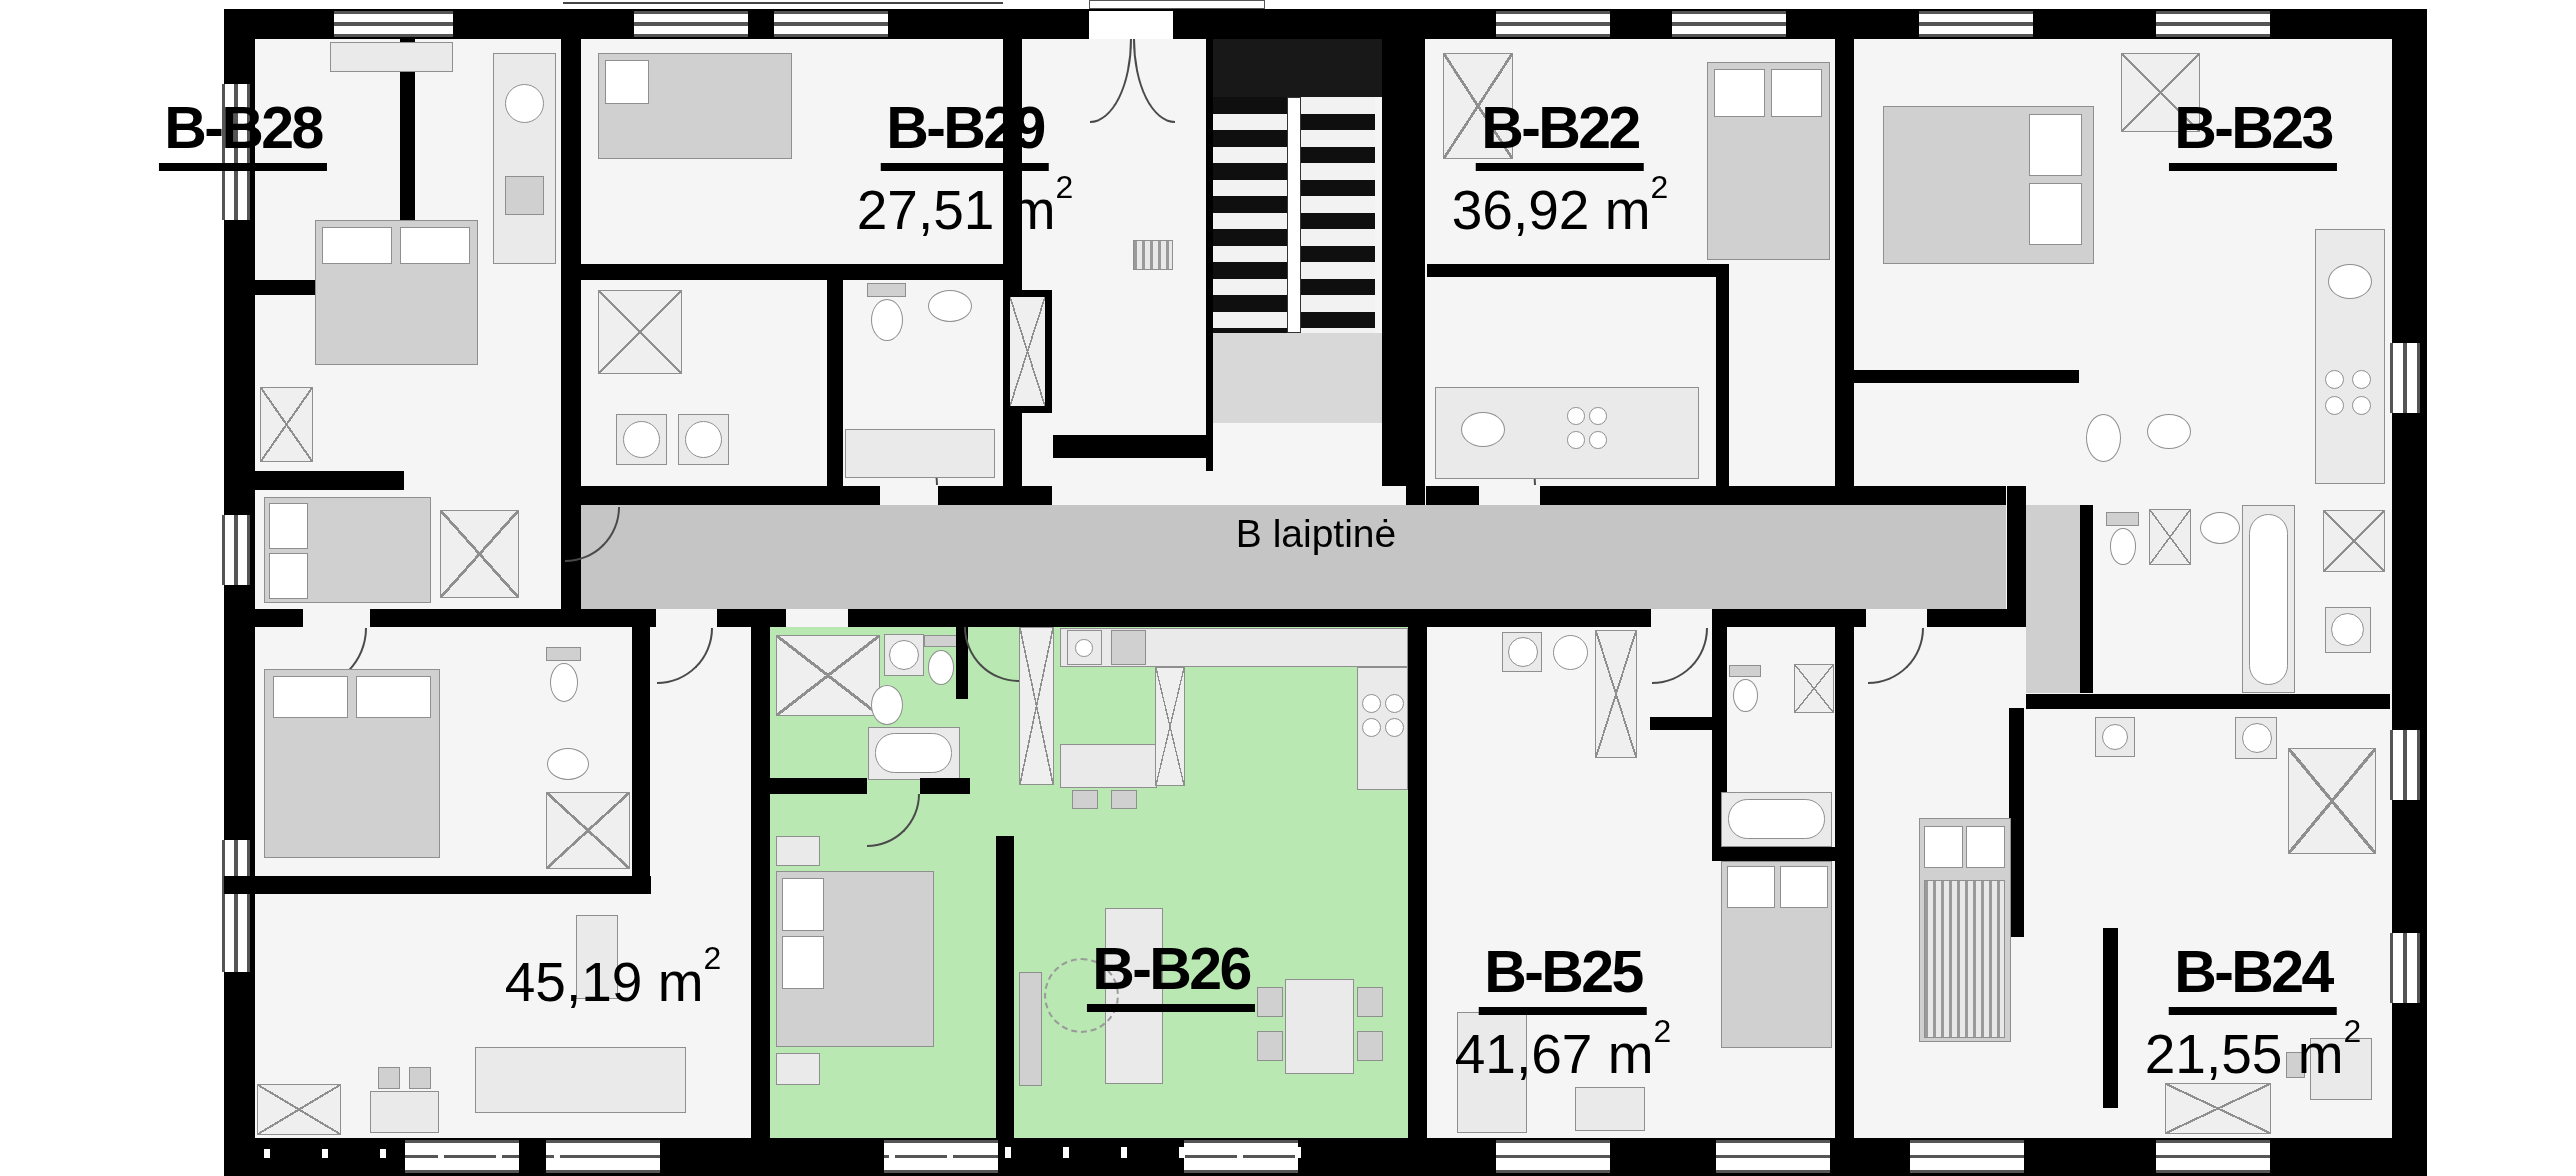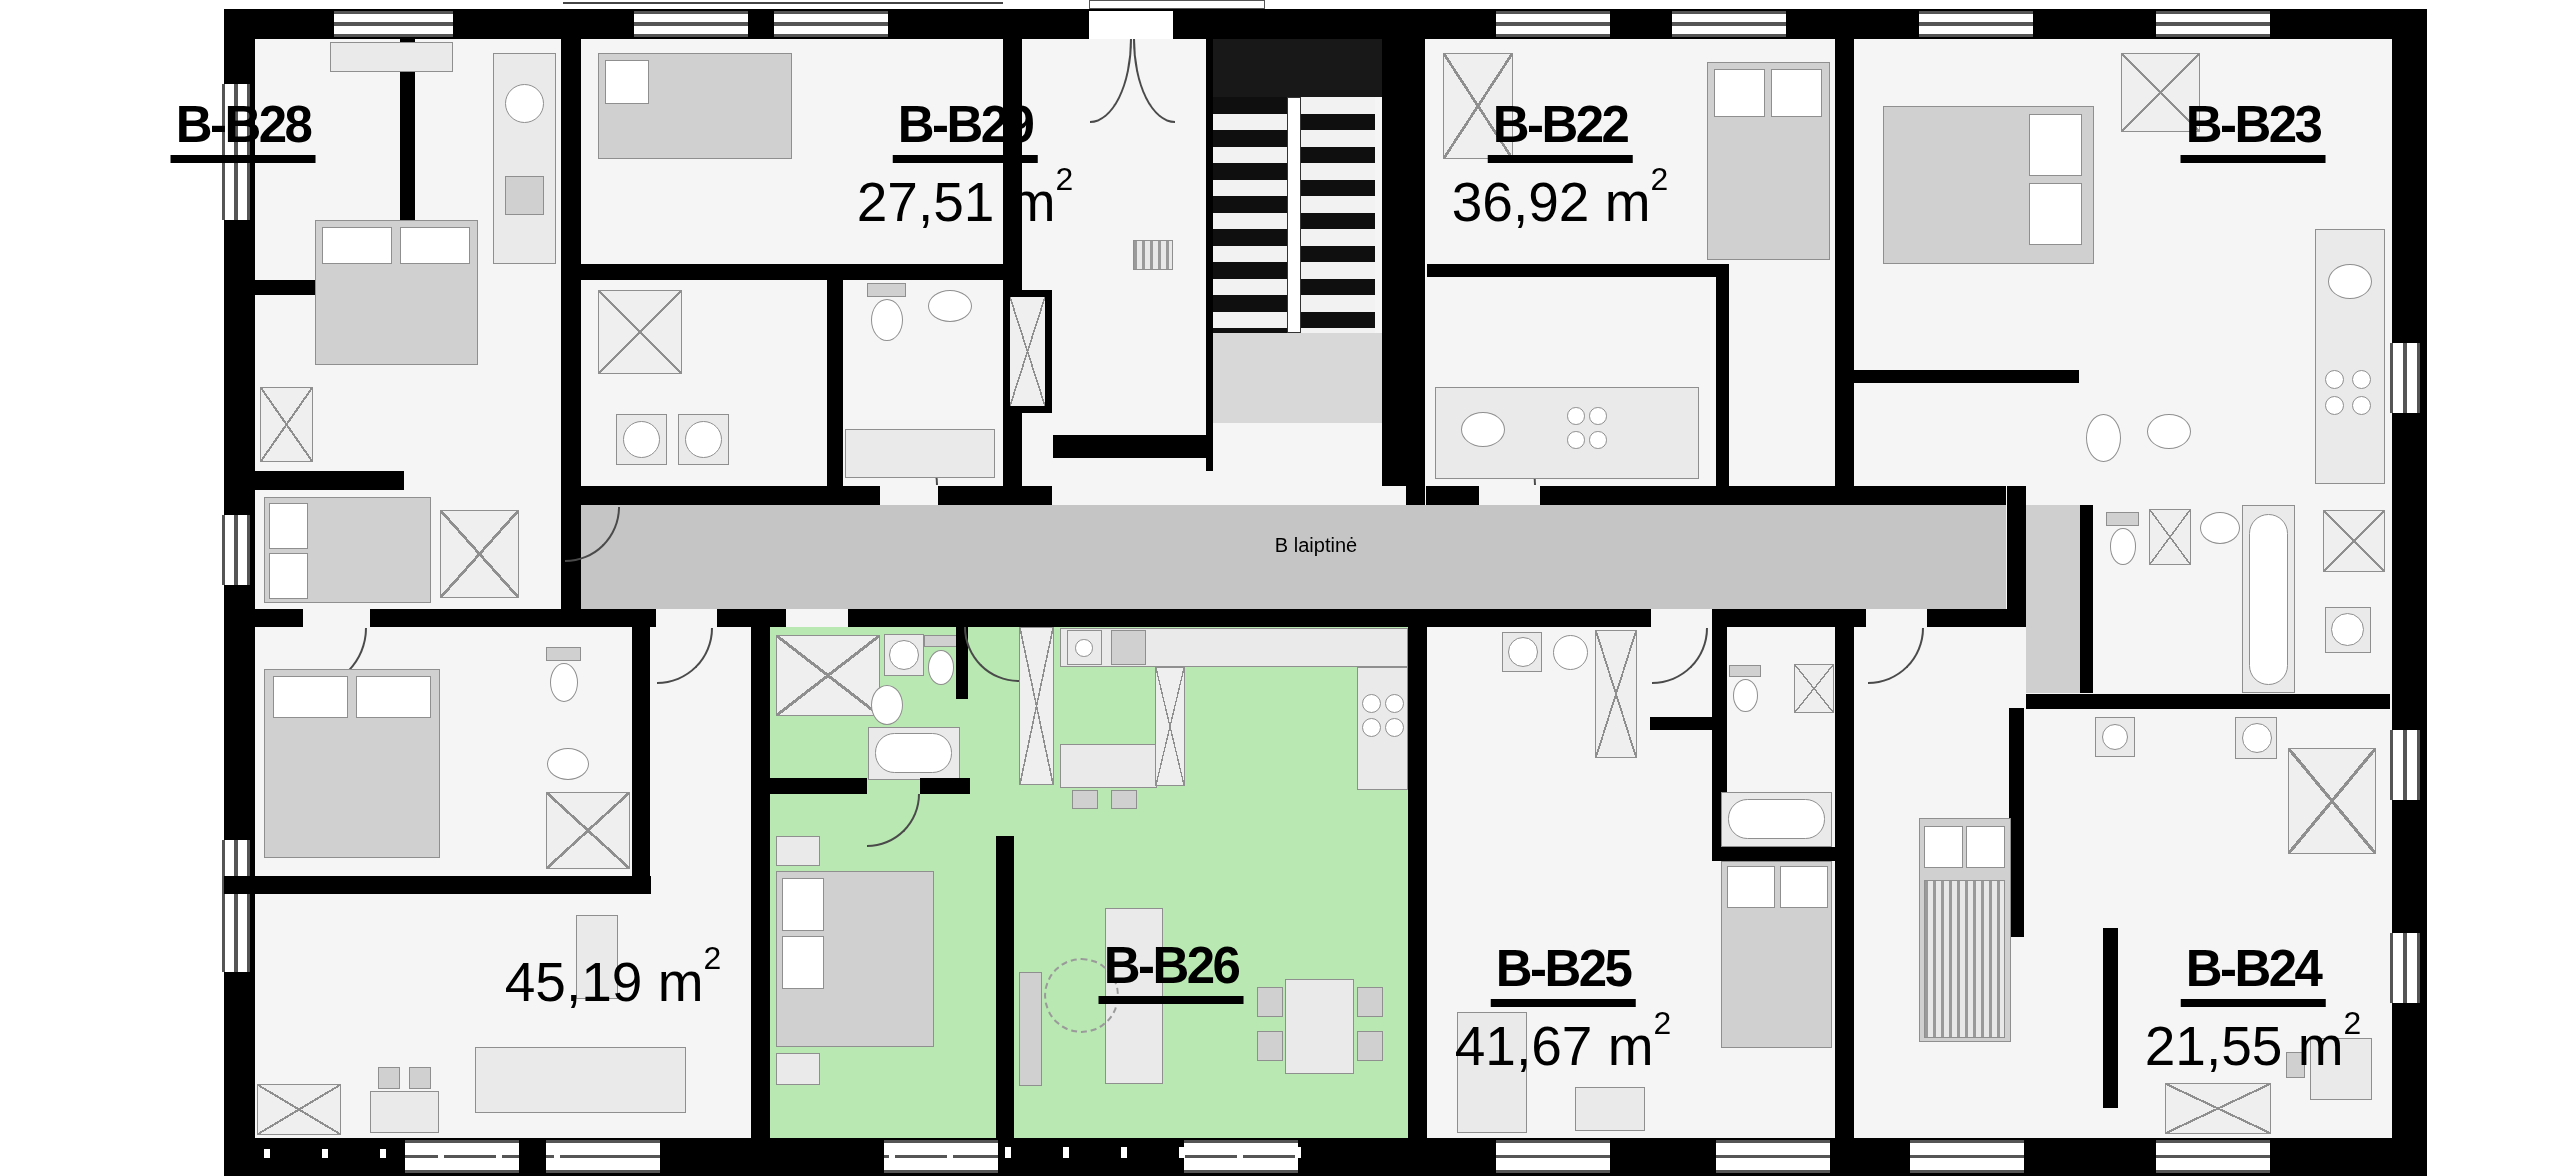--- a/index.html
+++ b/index.html
@@ -27,21 +27,21 @@
   .win-h{background:linear-gradient(to bottom,#555 0 2.6px,#fff 2.6px calc(50% - 1.8px),#555 calc(50% - 1.8px) calc(50% + 1.8px),#fff calc(50% + 1.8px) calc(100% - 2.6px),#555 calc(100% - 2.6px) 100%);}
   .win-v{background:linear-gradient(to right,#555 0 2.6px,#fff 2.6px calc(50% - 1.8px),#555 calc(50% - 1.8px) calc(50% + 1.8px),#fff calc(50% + 1.8px) calc(100% - 2.6px),#555 calc(100% - 2.6px) 100%);}
   .arc{background:transparent;border:0 solid #4a4a4a;}
   .arc.h-tl{border-bottom:2.6px solid #4a4a4a;border-right:2.6px solid #4a4a4a;border-radius:0 0 100% 0;}
   .arc.h-tr{border-bottom:2.6px solid #4a4a4a;border-left:2.6px solid #4a4a4a;border-radius:0 0 0 100%;}
   .arc.h-bl{border-top:2.6px solid #4a4a4a;border-right:2.6px solid #4a4a4a;border-radius:0 100% 0 0;}
   .dashc{border:2.6px dashed #9a9a9a;border-radius:50%;background:transparent;}
   .rail{background:repeating-linear-gradient(90deg,#fff 0 6.2px,transparent 6.2px 58px);}
   .topline{border-top:2.6px solid #444;}
   .apt-label{position:absolute;text-align:center;transform:translateX(-50%);z-index:40;}
-  .apt-name{display:inline-block;font-size:51px;font-weight:700;letter-spacing:-2.6px;line-height:1;
+  .apt-name{display:inline-block;font-size:59px;font-weight:700;letter-spacing:-2.6px;line-height:1;
             border-bottom:8px solid #000;padding:0 5.3px 5.3px;}
   .apt-area{font-size:55px;font-weight:400;margin-top:7px;white-space:nowrap;}
   .apt-area sup{font-size:58%;position:relative;top:-12.3px;}
   .small-label{position:absolute;transform:translateX(-50%);font-size:32px;z-index:40;white-space:nowrap;}
   .lift-room{border:12.3px solid #000;background:#fdfdfd;display:flex;align-items:center;justify-content:center;}
   .duct{border:7px solid #000;}
 </style>
 </head>
 <body>
 
@@ -111,21 +111,21 @@
   <div class="abs stairsB" style="left:1301px;top:97px;width:74px;height:236px"></div>
   <div class="abs landing-bot" style="left:1213px;top:333px;width:169px;height:90px"></div>
   <div class="abs wall" style="left:1206px;top:39px;width:7px;height:432px"></div>
   <div class="abs wall" style="left:1382px;top:39px;width:25px;height:447px"></div>
   <div class="abs wall" style="left:1053px;top:435px;width:153px;height:23px"></div>
   <div class="abs duct xbox" style="left:1003px;top:290px;width:49px;height:123px"></div>
   <div class="abs arc h-tl" style="left:1090px;top:39px;width:42px;height:84px"></div>
   <div class="abs arc h-tr" style="left:1133px;top:39px;width:42px;height:84px"></div>
   <div class="abs hatch" style="left:1133px;top:240px;width:40px;height:30px"></div>
 
-  <span class="small-label" style="left:1316px;top:534px;font-size:20px">B laiptinė</span>
+  <span class="small-label" style="left:1316px;top:512px;font-size:39px">B laiptinė</span>
 
   <div class="abs arc h-tl" style="left:565px;top:507px;width:55px;height:55px"></div>
   <div class="abs arc h-bl" style="left:882px;top:429px;width:56px;height:56px"></div>
   <div class="abs arc h-bl" style="left:1480px;top:429px;width:56px;height:56px"></div>
   <div class="abs arc h-tl" style="left:305px;top:628px;width:62px;height:62px"></div>
   <div class="abs arc h-tl" style="left:657px;top:628px;width:56px;height:56px"></div>
   <div class="abs arc h-tl" style="left:788px;top:628px;width:56px;height:56px"></div>
   <div class="abs arc h-tl" style="left:1652px;top:628px;width:56px;height:56px"></div>
   <div class="abs arc h-tl" style="left:1868px;top:628px;width:56px;height:56px"></div>
 

